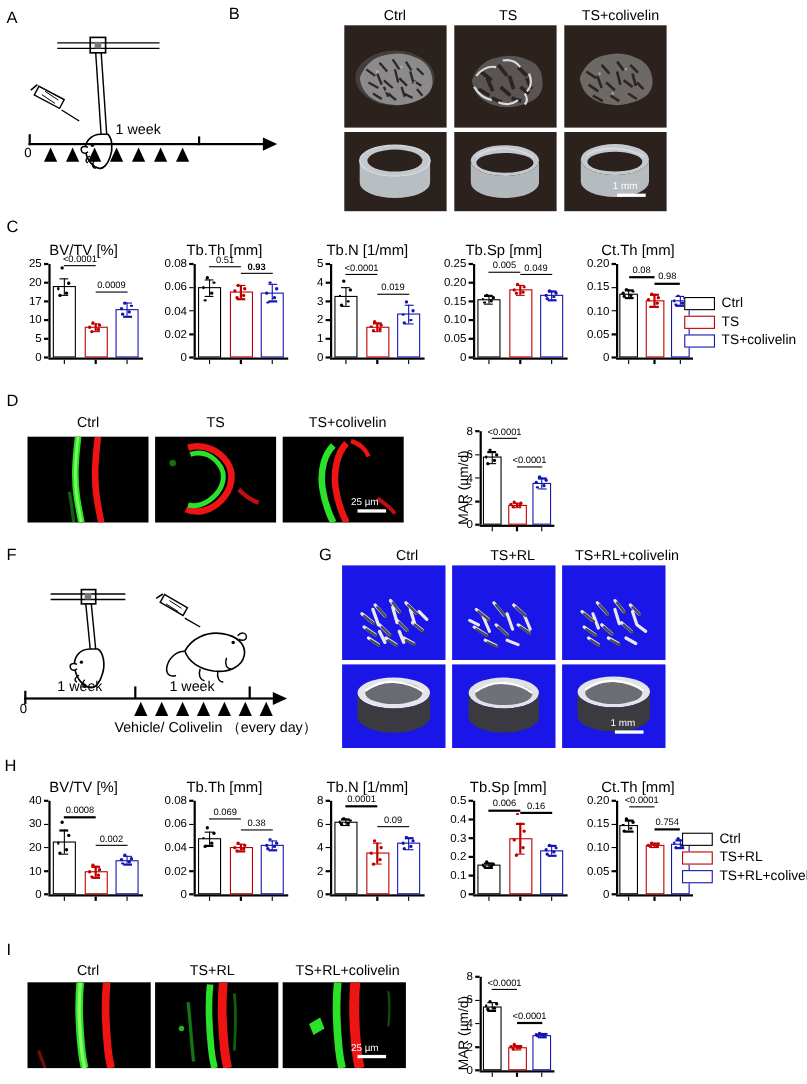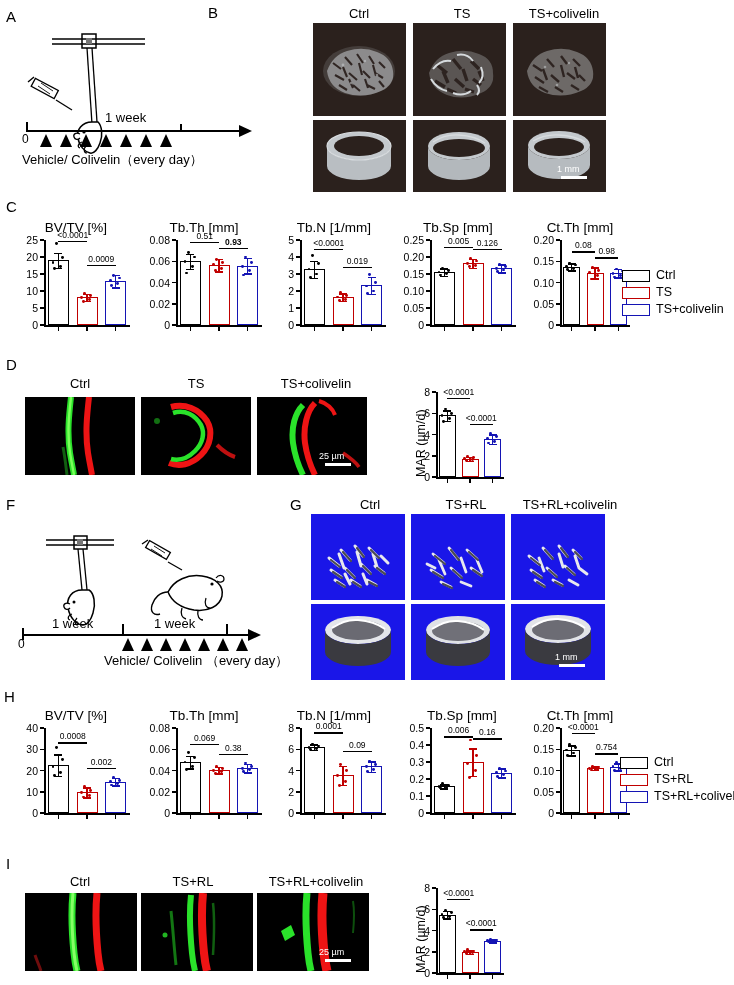--- a/index.html
+++ b/index.html
@@ -119,21 +119,20 @@
   <div class="tl-txt" style="left:85px; top:88px;">1 week</div>
   <div id="tri-a">
       <div class="tl-tri" style="left: 20px; top: 112px;"></div>
       <div class="tl-tri" style="left: 40px; top: 112px;"></div>
       <div class="tl-tri" style="left: 60px; top: 112px;"></div>
       <div class="tl-tri" style="left: 80px; top: 112px;"></div>
       <div class="tl-tri" style="left: 100px; top: 112px;"></div>
       <div class="tl-tri" style="left: 120px; top: 112px;"></div>
       <div class="tl-tri" style="left: 140px; top: 112px;"></div>
     </div>
-  <div class="tl-txt" style="left:2px; top:129px;">Vehicle/ Colivelin（every day）</div>
 </div>
 
 <div class="panel-letter" style="left:208px; top:4px;">B</div>
 <div class="imglabel abs" style="left:317px; top:6px; width:84px;">Ctrl</div>
 <div class="imglabel abs" style="left:420px; top:6px; width:84px;">TS</div>
 <div class="imglabel abs" style="left:508px; top:6px; width:112px;">TS+colivelin</div>
 
 <div class="ct-tile ct-dark" style="left:313px; top:23px; width:93px; height:93px;">
   <svg width="93" height="93">
       <g fill="#cfd3d6">
@@ -223,21 +222,21 @@
       <div class="ttl" style="position: absolute; left: -24px; top: -20px; width: 112px;">BV/TV [%]</div>
       <div class="axis-line" style="left: 0px; top: 0px; width: 1.6px; height: 85px;"></div>
       <div class="axis-line" style="left: 0px; top: 85px; width: 86px; height: 1.6px;"></div>
       <div class="ytick" style="top: 84.25px;"></div>
       <div class="ylab" style="left: -26px; width: 20px; top: 79px;">0</div>
       <div class="ytick" style="top: 67.25px;"></div>
       <div class="ylab" style="left: -26px; width: 20px; top: 62px;">5</div>
       <div class="ytick" style="top: 50.25px;"></div>
       <div class="ylab" style="left: -26px; width: 20px; top: 45px;">10</div>
       <div class="ytick" style="top: 33.25px;"></div>
-      <div class="ylab" style="left: -26px; width: 20px; top: 28px;">15</div>
+      <div class="ylab" style="left: -26px; width: 20px; top: 28px;">17</div>
       <div class="ytick" style="top: 16.25px;"></div>
       <div class="ylab" style="left: -26px; width: 20px; top: 11px;">20</div>
       <div class="ytick" style="top: -0.75px;"></div>
       <div class="ylab" style="left: -26px; width: 20px; top: -6px;">25</div>
       <div class="bar k" style="left: 3.83333px; top: 20.06px; width: 21px; height: 64.94px;"></div>
       <div class="errbar k" style="left: 13.5333px; top: 12.58px; height: 14.96px;"></div>
       <div class="errcap k" style="left: 10.3333px; top: 12.58px; width: 8px;"></div>
       <div class="errcap k" style="left: 10.3333px; top: 27.54px; width: 8px;"></div>
       <div class="dot k" style="left: 10.7333px; top: 2.34px;"></div>
       <div class="dot k" style="left: 16.7333px; top: 16.28px;"></div>
@@ -412,21 +411,21 @@
       <div class="errcap b" style="left: 67.6667px; top: 32.3px; width: 8px;"></div>
       <div class="dot b" style="left: 68.0667px; top: 22.74px;"></div>
       <div class="dot b" style="left: 74.0667px; top: 25.12px;"></div>
       <div class="dot b" style="left: 64.8667px; top: 26.82px;"></div>
       <div class="dot b" style="left: 72.4667px; top: 28.52px;"></div>
       <div class="dot b" style="left: 66.4667px; top: 30.22px;"></div>
       <div class="xtick" style="left: 70.9167px; top: 86.6px;"></div>
       <div class="sigline" style="left: 14.3333px; top: 6.7px; width: 28.6667px;"></div>
       <div class="sigtxt" style="left: -1.66667px; top: -4.3px; width: 60.6667px;">0.005</div>
       <div class="sigline" style="left: 43px; top: 8.7px; width: 28.6667px;"></div>
-      <div class="sigtxt" style="left: 27px; top: -2.3px; width: 60.6667px;">0.126</div>
+      <div class="sigtxt" style="left: 27px; top: -2.3px; width: 60.6667px;">0.049</div>
     </div>
     <div class="chart" style="left: 560px; top: 240px; width: 70px; height: 115px;">
       <div class="ttl" style="position: absolute; left: -32px; top: -20px; width: 104px;">Ct.Th [mm]</div>
       <div class="axis-line" style="left: 0px; top: 0px; width: 1.6px; height: 85px;"></div>
       <div class="axis-line" style="left: 0px; top: 85px; width: 70px; height: 1.6px;"></div>
       <div class="ytick" style="top: 84.25px;"></div>
       <div class="ylab" style="left: -34px; width: 28px; top: 79px;">0</div>
       <div class="ytick" style="top: 63px;"></div>
       <div class="ylab" style="left: -34px; width: 28px; top: 57.75px;">0.05</div>
       <div class="ytick" style="top: 41.75px;"></div>

